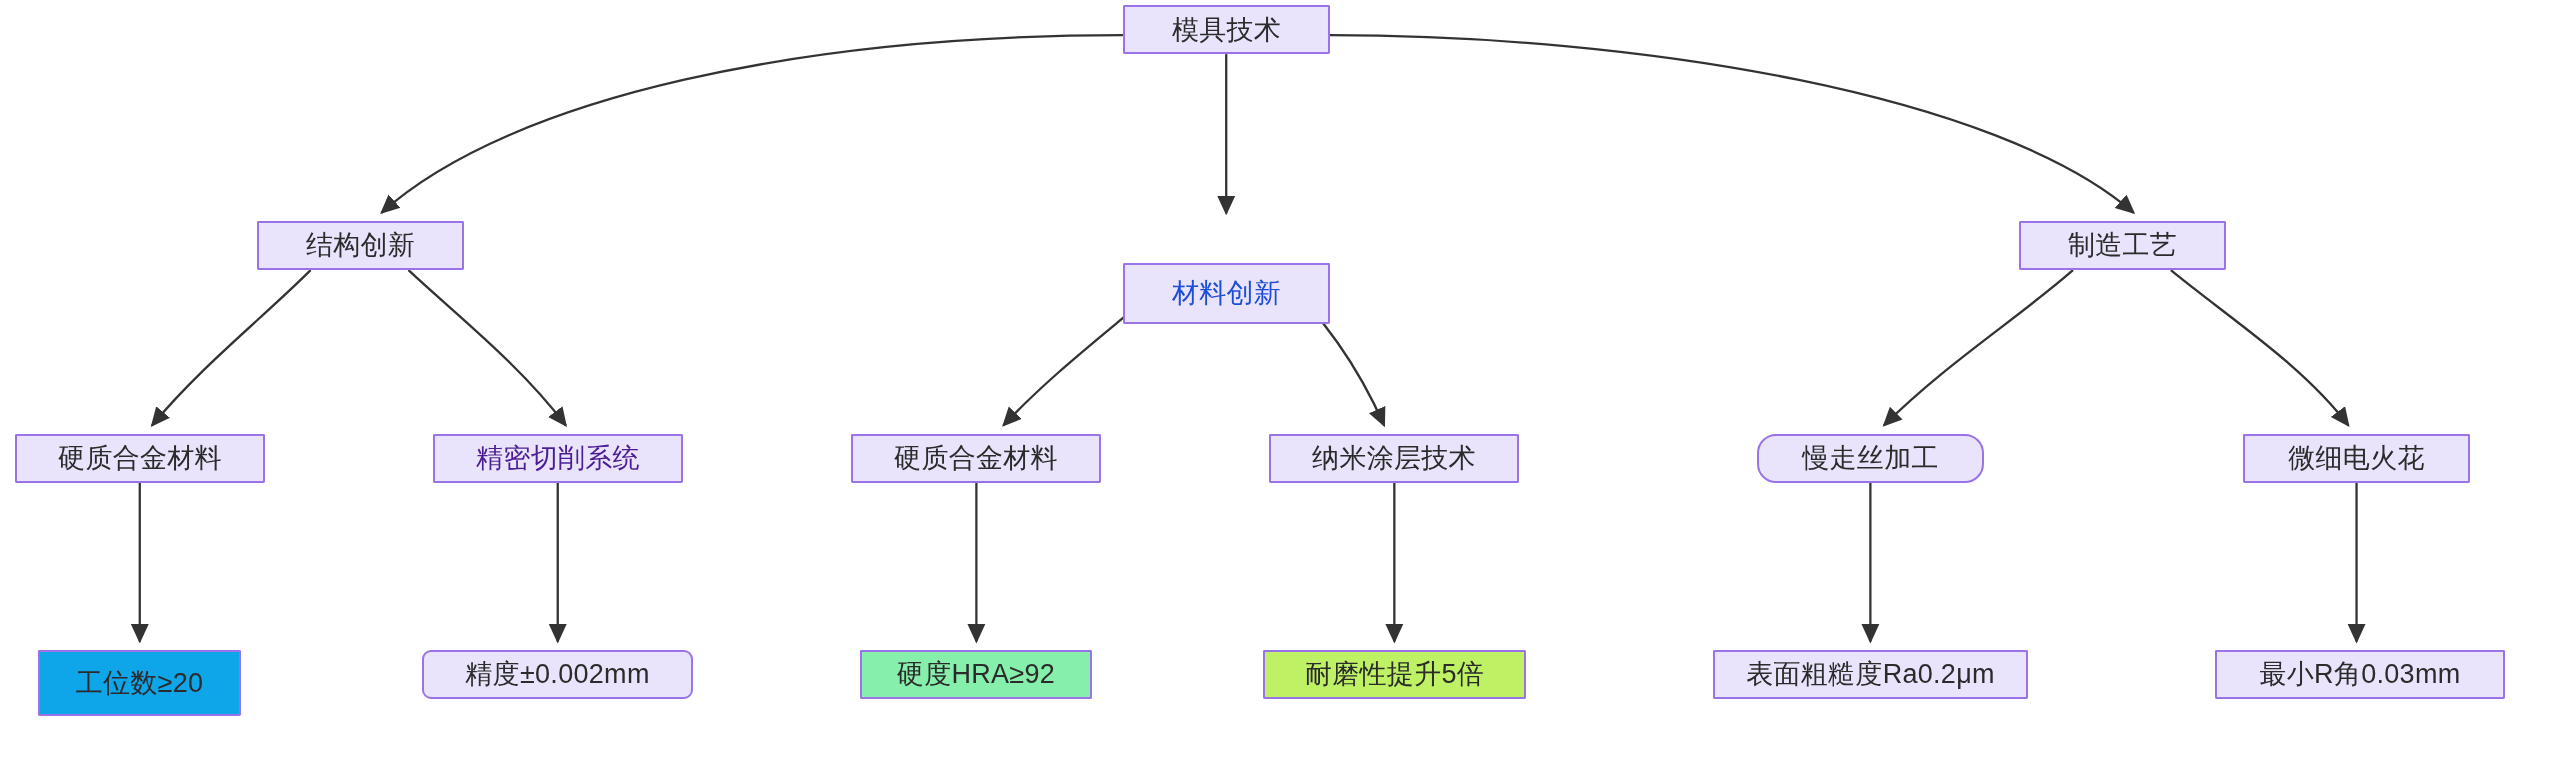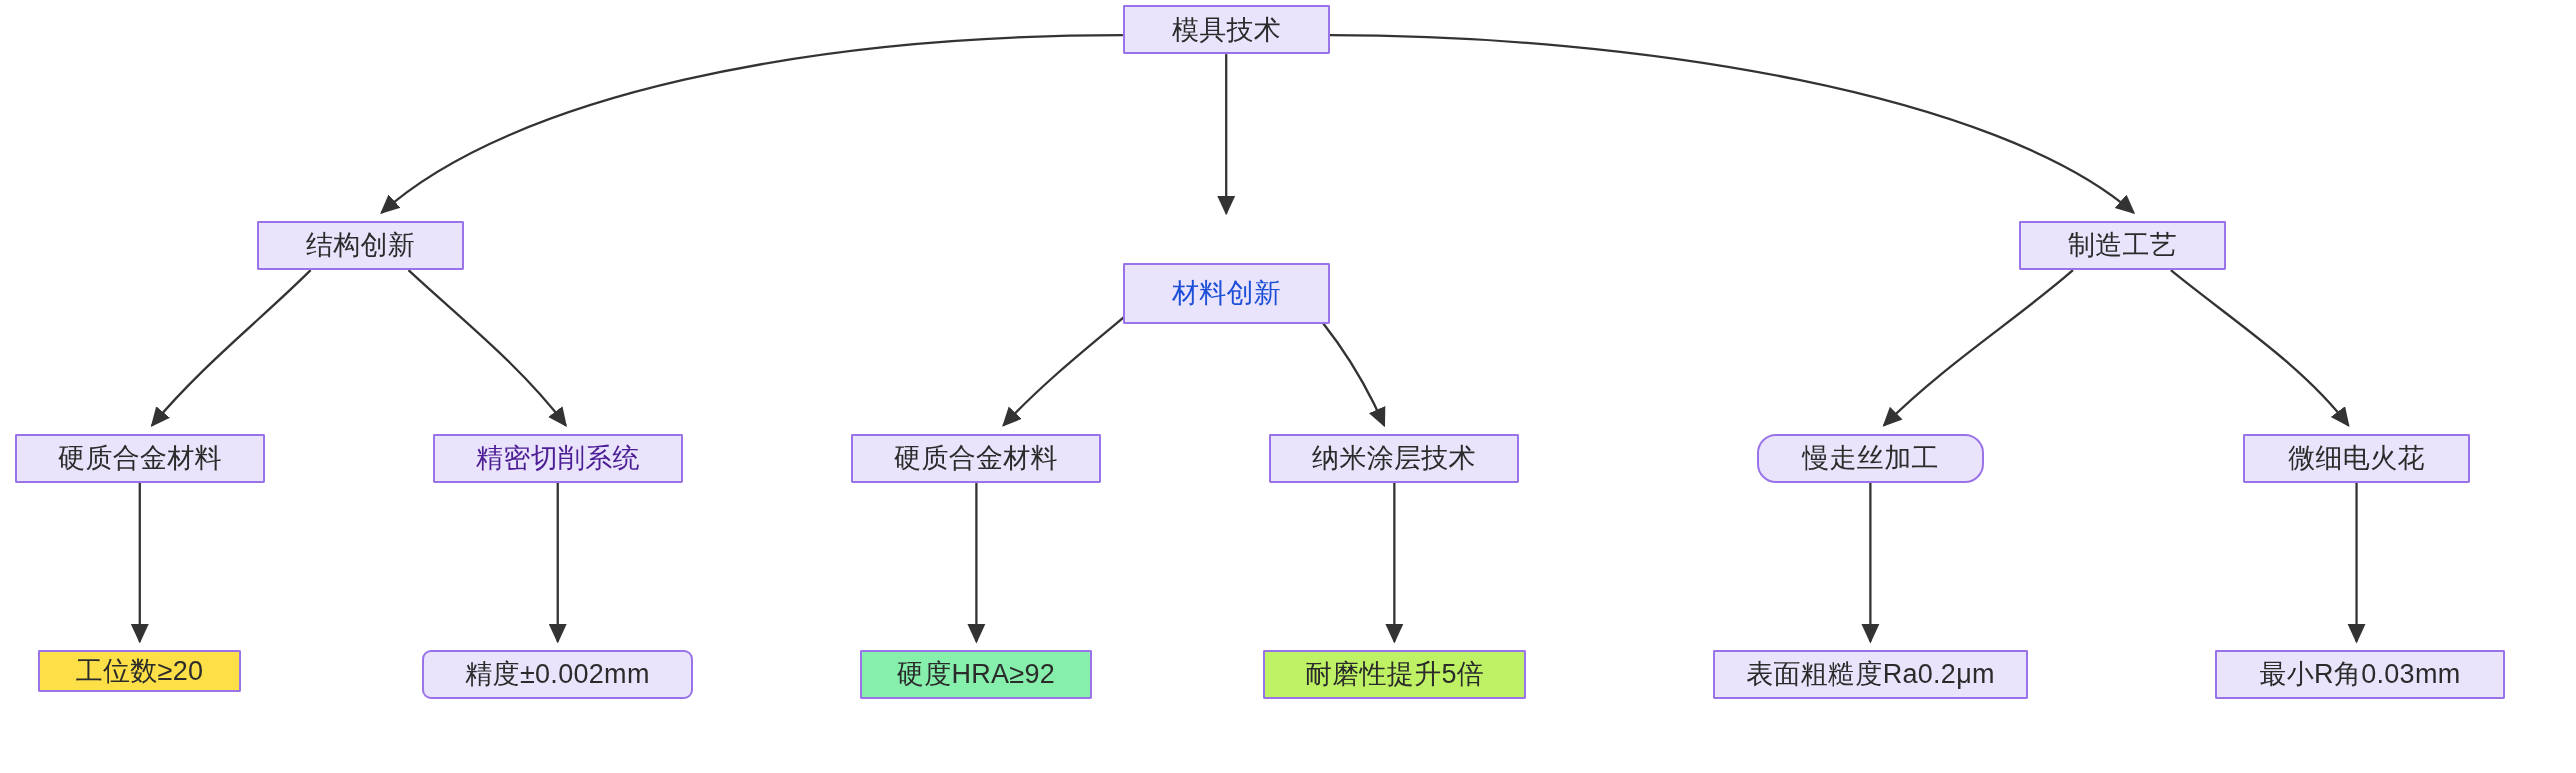--- a/index.html
+++ b/index.html
@@ -95,21 +95,21 @@
       </div>
       <div class="node" style="left: 1269px; top: 434px; width: 250px; height: 49px; background: rgb(233, 228, 251); border-color: rgb(154, 115, 232); color: rgb(43, 43, 43);">
         <span class="node-label">纳米涂层技术</span>
       </div>
       <div class="node" style="left: 1757px; top: 434px; width: 227px; height: 49px; background: rgb(233, 228, 251); border-color: rgb(154, 115, 232); color: rgb(43, 43, 43); border-radius: 19px;">
         <span class="node-label">慢走丝加工</span>
       </div>
       <div class="node" style="left: 2243px; top: 434px; width: 227px; height: 49px; background: rgb(233, 228, 251); border-color: rgb(154, 115, 232); color: rgb(43, 43, 43);">
         <span class="node-label">微细电火花</span>
       </div>
-      <div class="node" style="left: 38px; top: 650px; width: 203px; height: 42px; background: #fde047; border-color: rgb(154, 115, 232); color: rgb(43, 43, 43);">
+      <div class="node" style="left: 38px; top: 650px; width: 203px; height: 66px; background: #0ea5e9; border-color: rgb(154, 115, 232); color: rgb(43, 43, 43);">
         <span class="node-label">工位数≥20</span>
       </div>
       <div class="node" style="left: 422px; top: 650px; width: 271px; height: 49px; background: rgb(233, 228, 251); border-color: rgb(154, 115, 232); color: rgb(43, 43, 43); border-radius: 9px;">
         <span class="node-label">精度±0.002mm</span>
       </div>
       <div class="node" style="left: 860px; top: 650px; width: 232px; height: 49px; background: #86efac; border-color: rgb(154, 115, 232); color: rgb(43, 43, 43);">
         <span class="node-label">硬度HRA≥92</span>
       </div>
       <div class="node" style="left: 1263px; top: 650px; width: 263px; height: 49px; background: #bef264; border-color: rgb(154, 115, 232); color: rgb(43, 43, 43);">
         <span class="node-label">耐磨性提升5倍</span>

